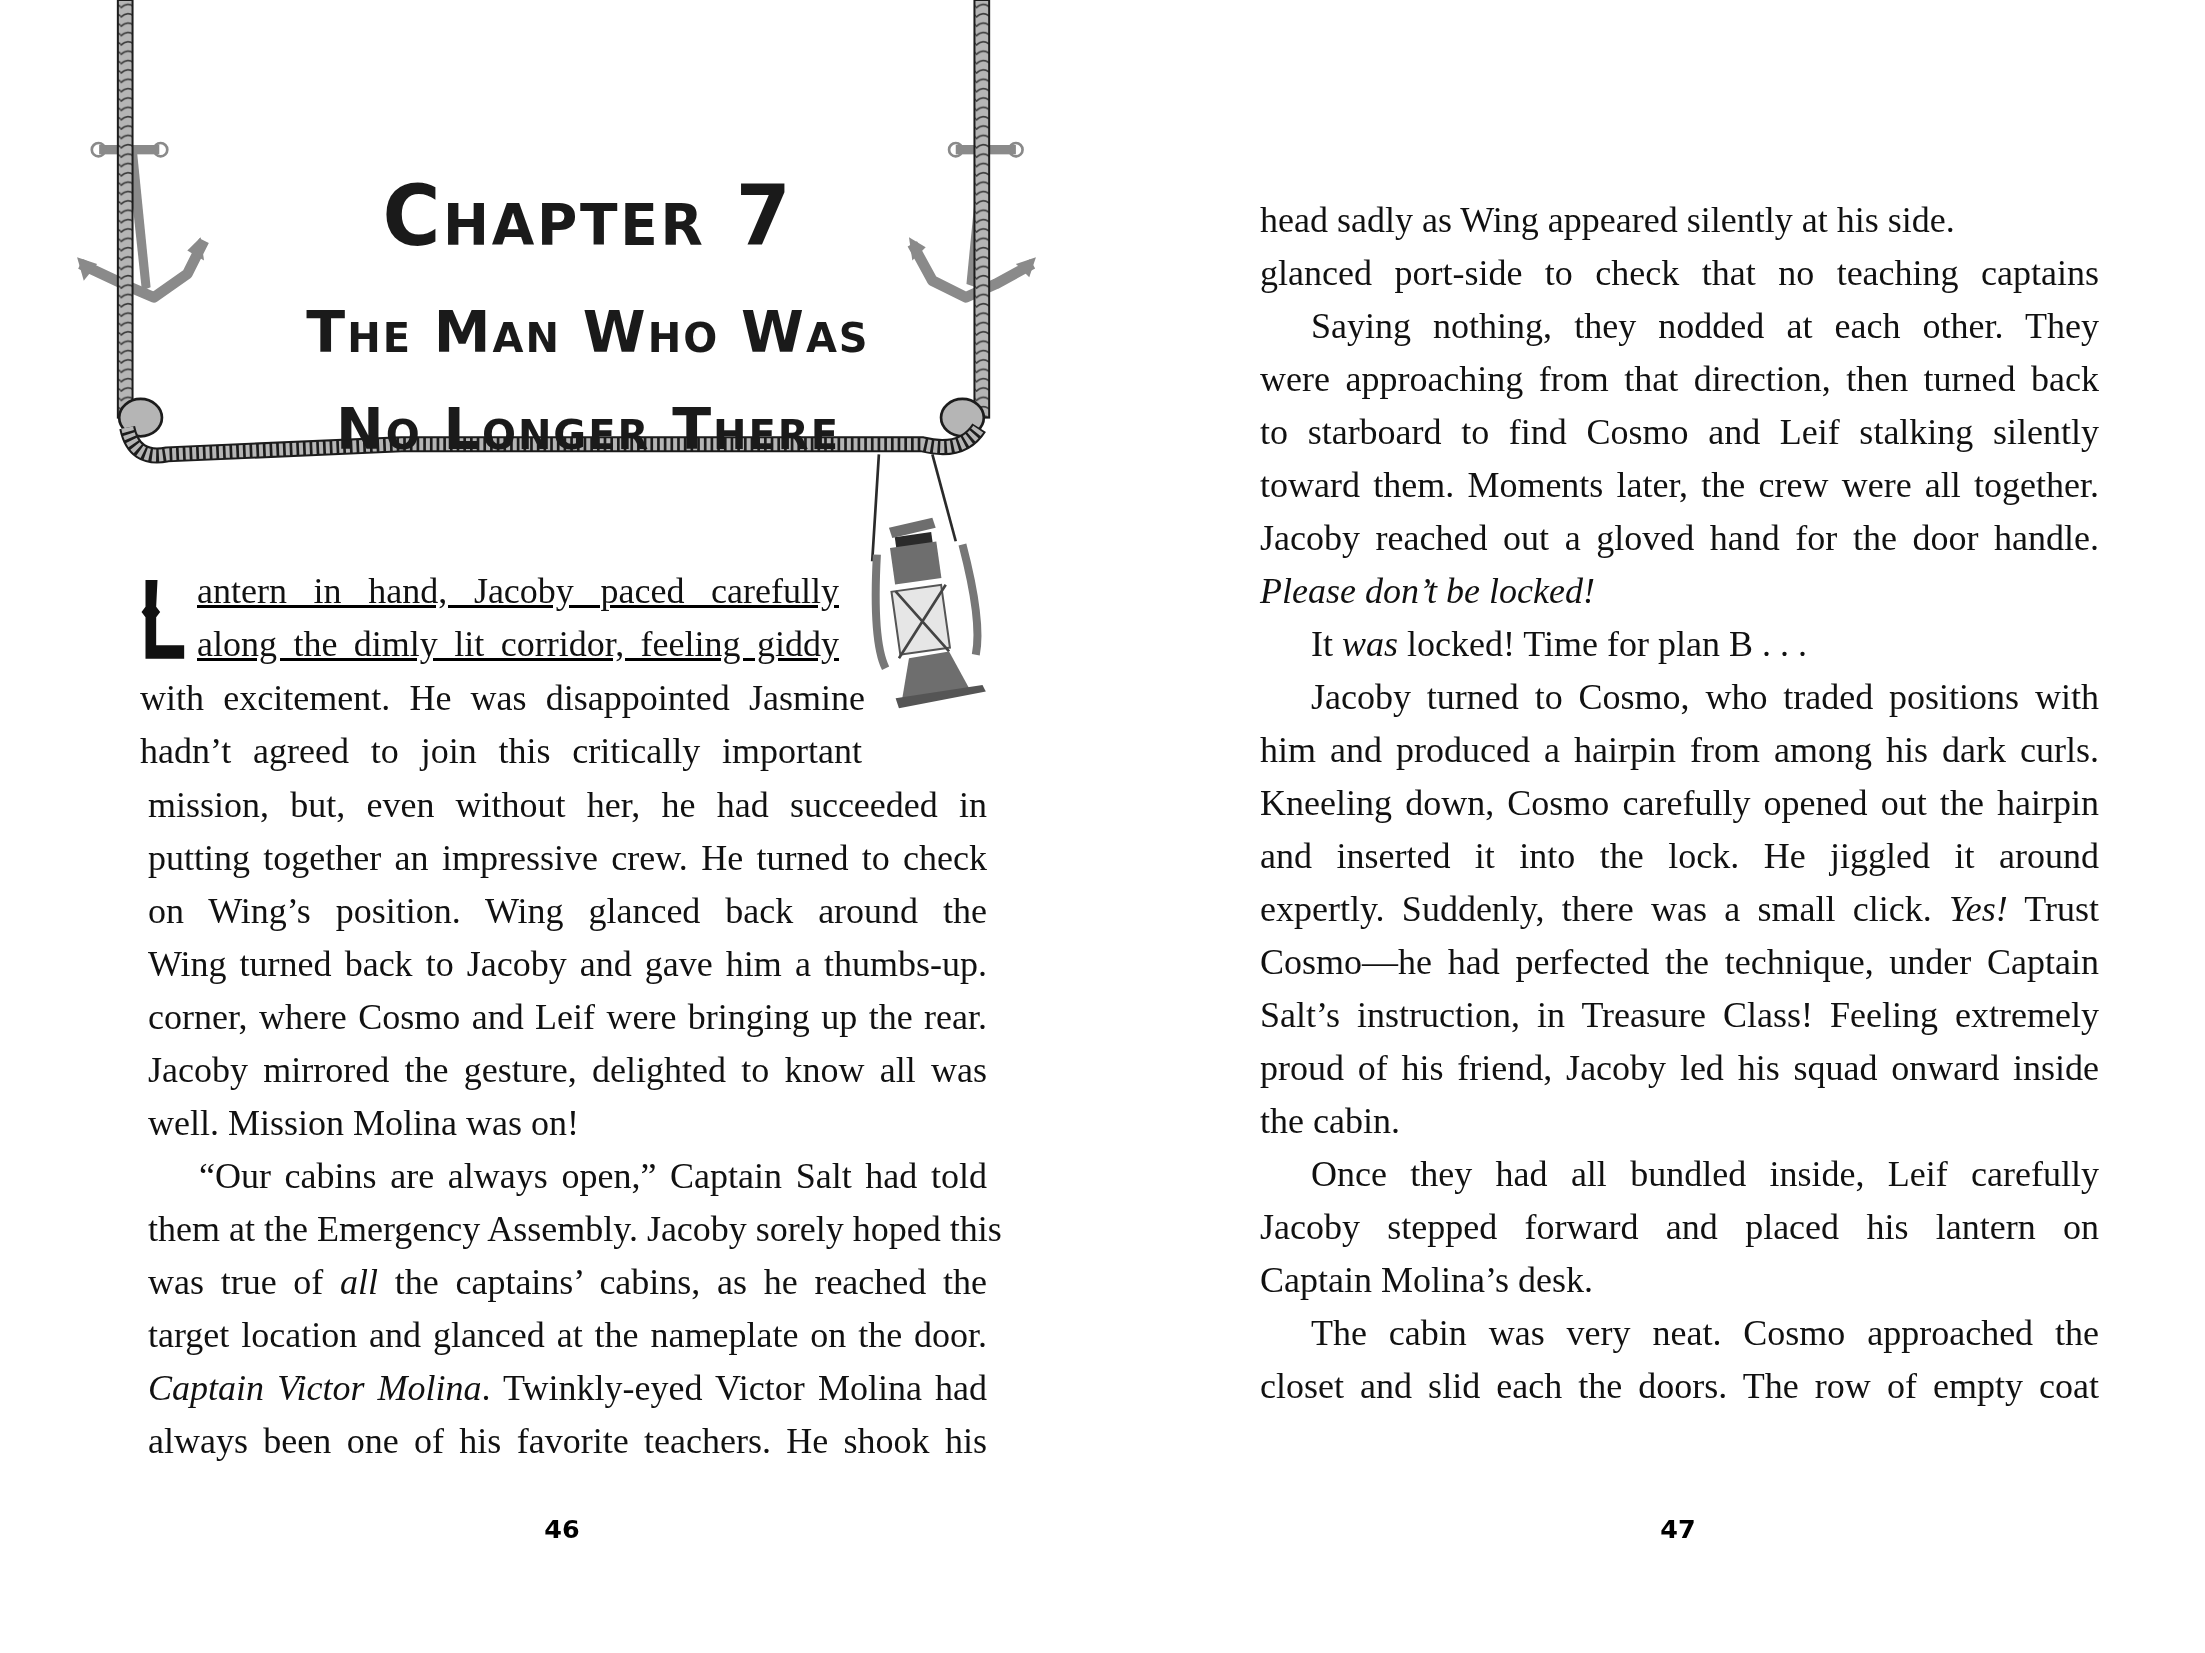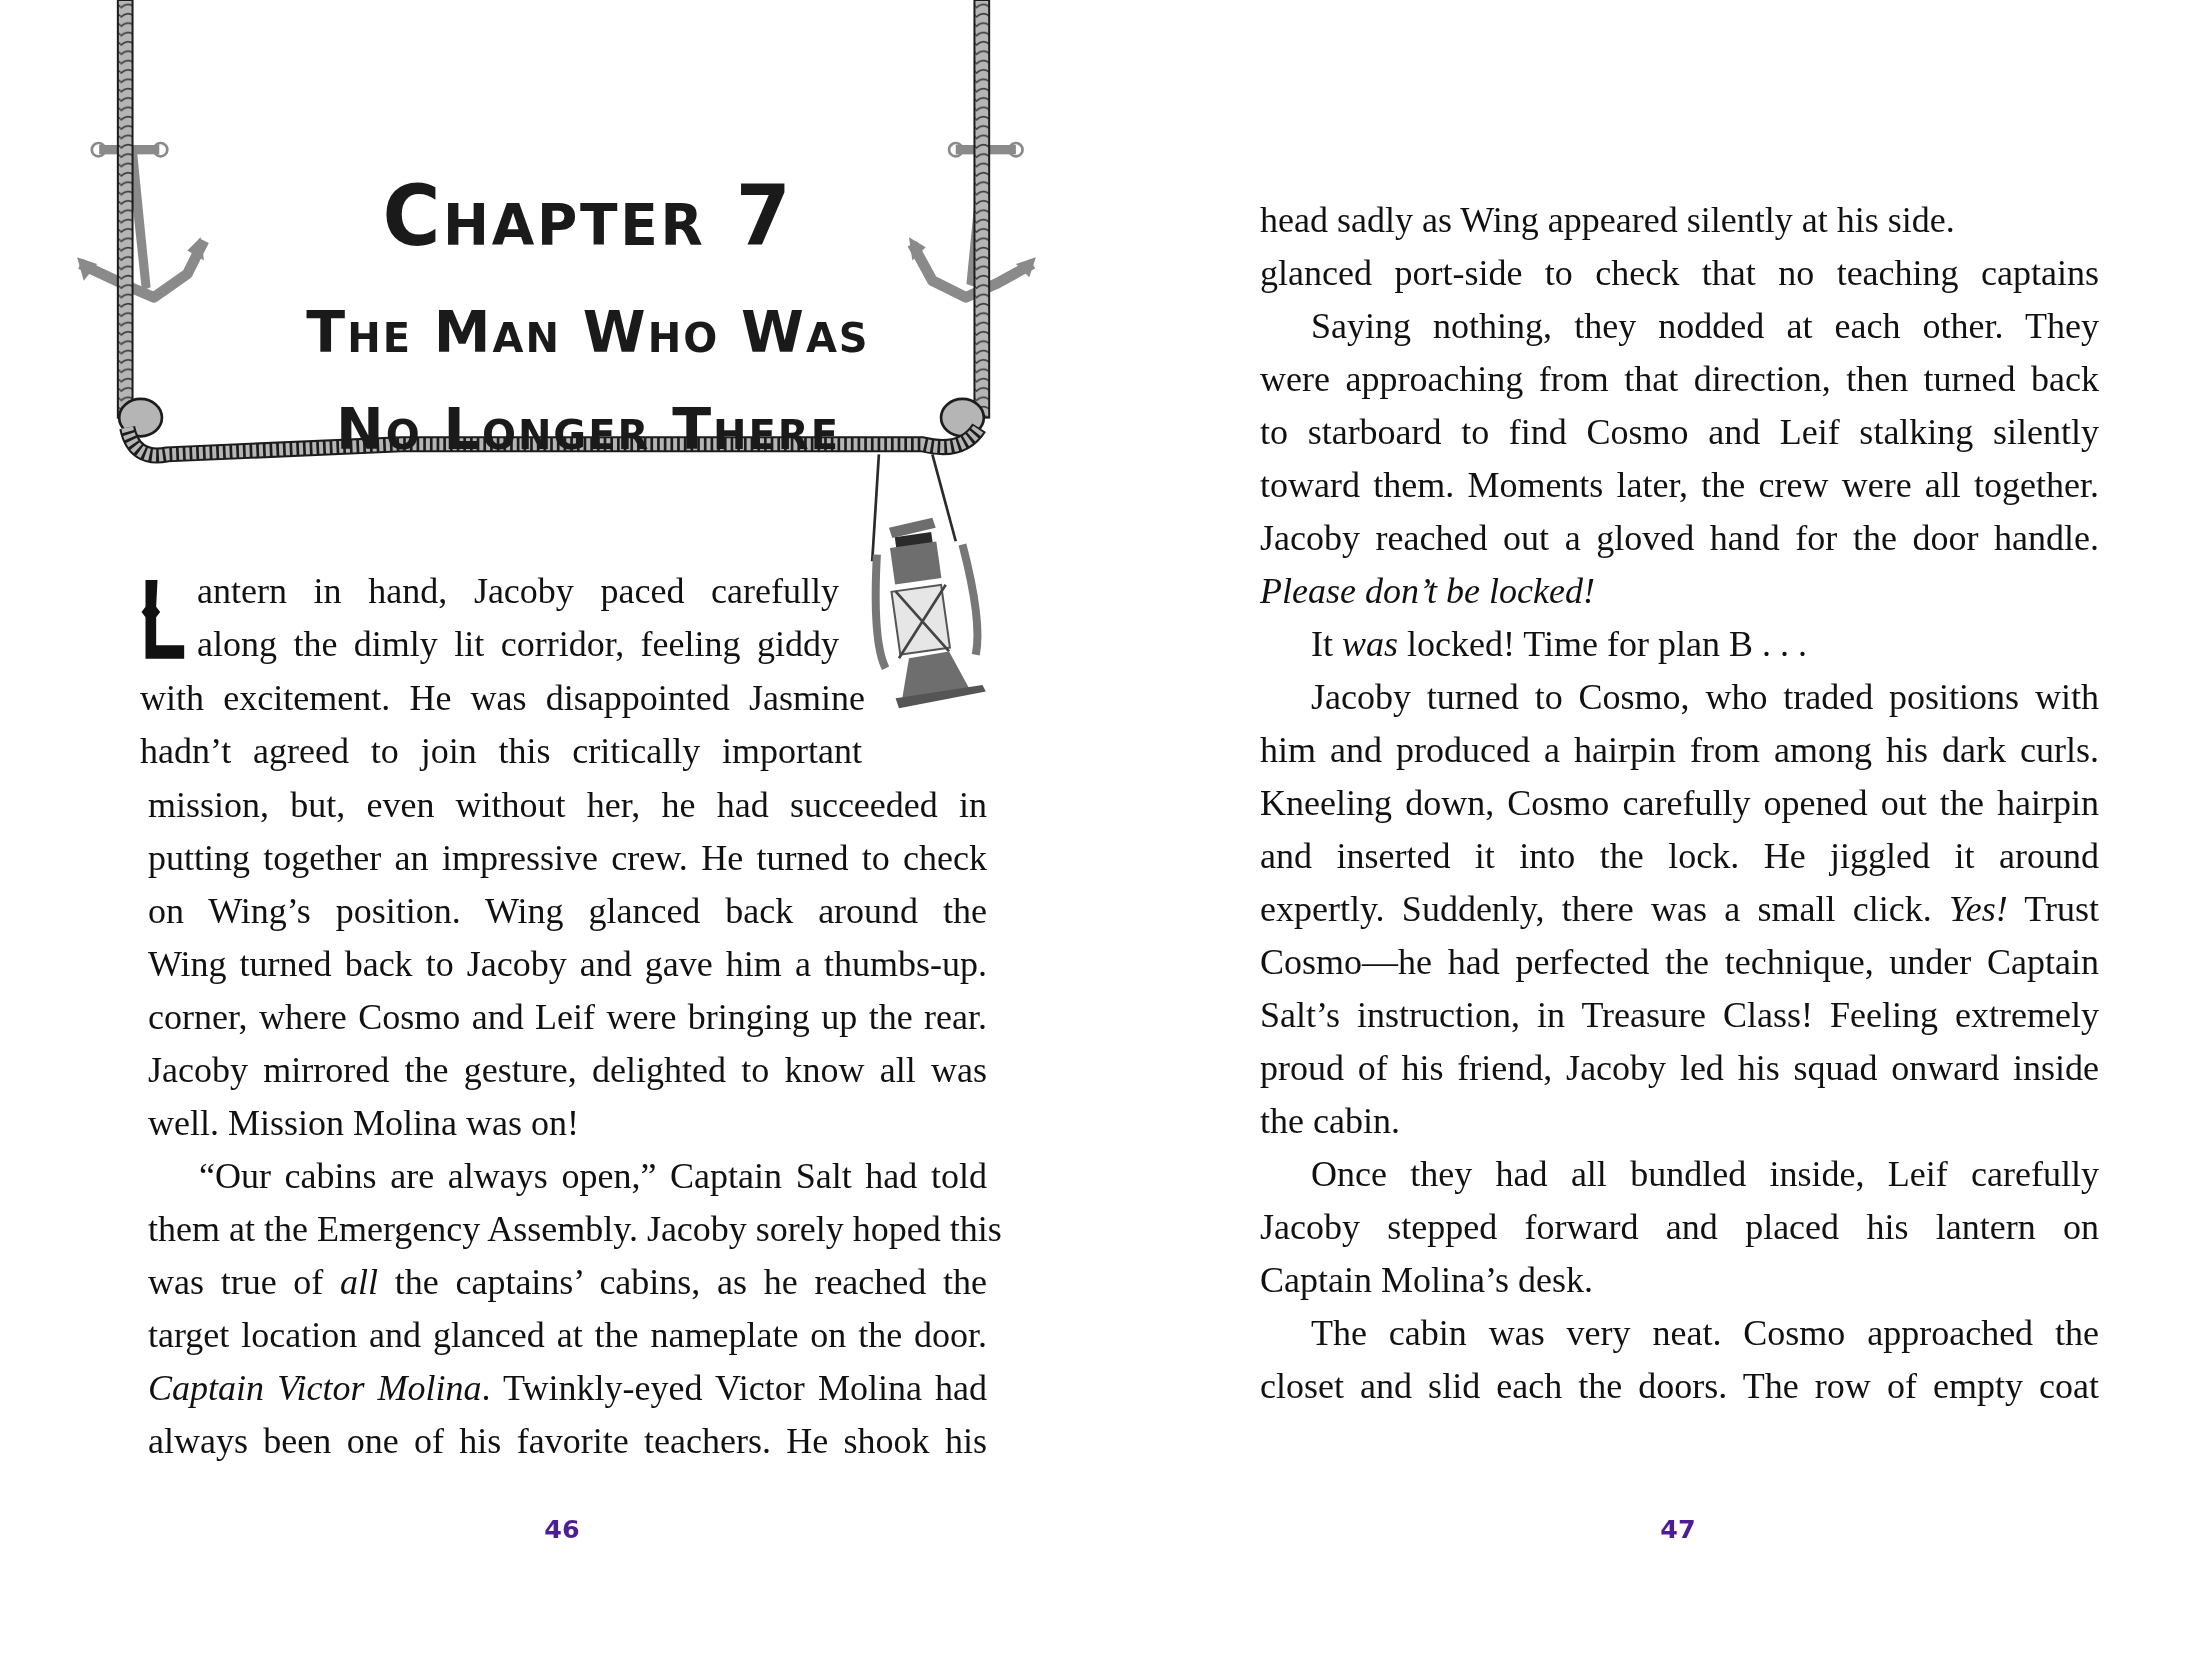--- a/index.html
+++ b/index.html
@@ -18,27 +18,27 @@
 
   .text-col { position:absolute; font-family:Liberation Serif, serif; font-size:36px;
     line-height:53px; color:#111; text-align:justify; }
   .text-col .line { display:block; text-align:justify; text-align-last:justify; white-space:nowrap; }
   .text-col .line.last { text-align-last:left; }
   .text-col em { font-style:italic; }
 
   .left-col { left:140px; top:565px; width:839px;margin-left:8px; }
 
   .dropcap { position:absolute; left:140px; top:580px; width:47px; height:80px; }
-  .first-lines { position:absolute; left:197px; top:565px; width:642px; }
+  .first-lines { position:absolute; left:197px; top:565px; width:642px;text-decoration:underline; }
   .first-lines .line, .wrap-lines .line { display:block; text-align:justify; text-align-last:justify; white-space:nowrap;
     font-family:"Liberation Serif", "DejaVu Serif", serif; font-size:36px; line-height:53px; color:#111; }
   .wrap-lines { position:absolute; left:140px; top:672px; width:722px; }
 
   .page-num { position:absolute; top:1514px; font-family:"DejaVu Sans", sans-serif; font-weight:bold; font-size:25.4px;
-    color:#4c1d95; width:134px; text-align:center; }
+    color:#000000; width:134px; text-align:center; }
   .pn-left { left:495px; }
 </style>
 </head>
 <body>
 
 <div class="page left">
 
   <svg class="frame-svg" width="1103" height="735" viewBox="0 0 1650 1100">
     <defs>
       <pattern id="ropeV" width="20" height="14" patternUnits="userSpaceOnUse">

